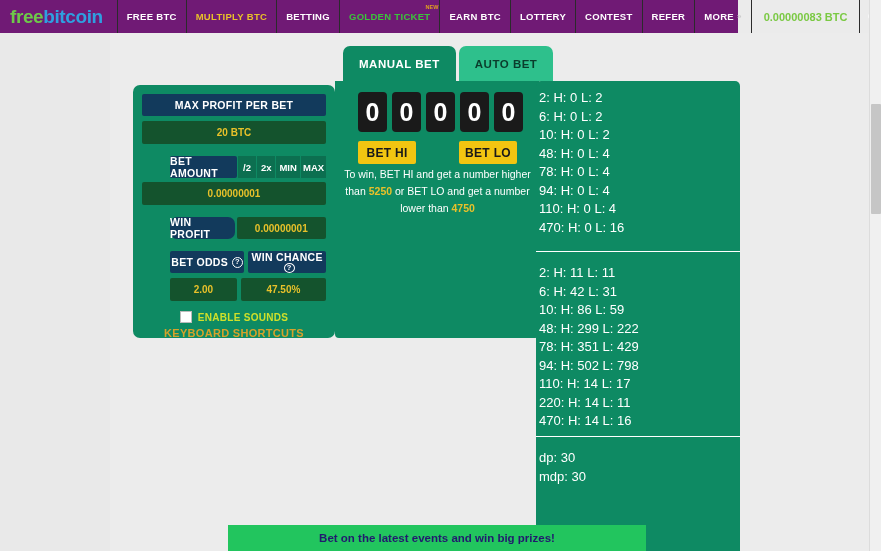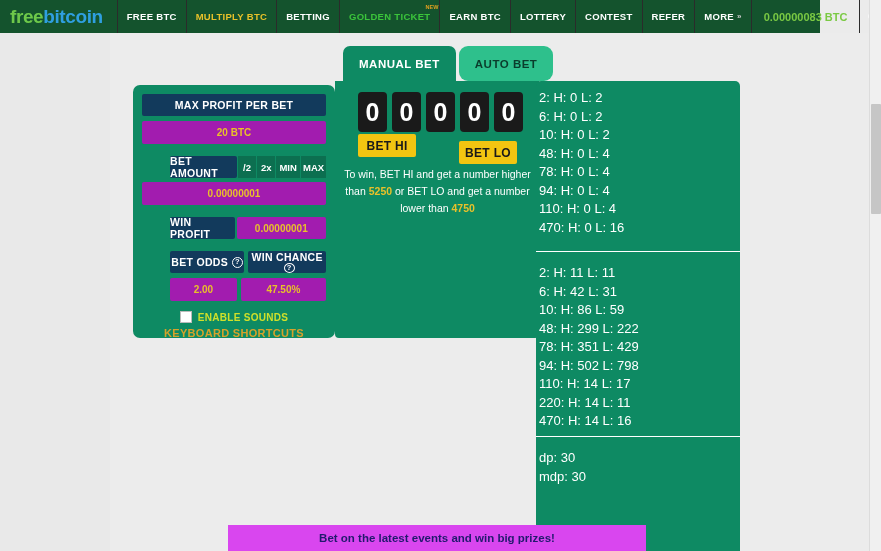--- a/index.html
+++ b/index.html
@@ -6,22 +6,22 @@
   html, body {
     width: 881px; height: 551px;
     overflow: hidden;
     background: #ebebeb;
     font-family: "Liberation Sans", sans-serif;
   }
 
   
   #topnav {
     position: absolute; left: 0; top: 0;
-    width: 820px; height: 33px;
-    background: #14532d;
+    width: 738px; height: 33px;
+    background: #701a75;
     display: flex; align-items: stretch;
   }
   #logo {
     display: flex; align-items: center;
     padding: 0 14px 0 10px;
     font-size: 19px; font-weight: bold; letter-spacing: -0.4px;
   }
   #logo .free { color: #6ec84a; }
   #logo .bitcoin { color: #2f9fe0; }
 
@@ -89,21 +89,21 @@
     display: flex; align-items: flex-end;
   }
   .tab {
     height: 35px;
     display: flex; align-items: center; justify-content: center;
     padding: 0 16px;
     font-size: 11.5px; font-weight: bold; letter-spacing: 0.5px;
     border-radius: 7px 7px 0 0;
   }
   .tab.manual { background: #0e8a63; color: #ffffff; }
-  .tab.auto   { background: #2ec08c; color: #0a3d2c; margin-left: 3px; border-radius: 9px; }
+  .tab.auto   { background: #2ec08c; color: #0a3d2c; margin-left: 3px; }
 
   
   #board {
     position: absolute; left: 335px; top: 81px;
     width: 204px; height: 257px;
     background: #0e8a63;
     border-radius: 0 0 4px 4px;
   }
 
   
@@ -117,21 +117,21 @@
   .row { display: flex; width: 100%; padding-left: 28px; }
   .lbl-dark {
     background: #123a5c;
     color: #ffffff;
     font-size: 10.5px; font-weight: bold; letter-spacing: 0.3px;
     display: flex; align-items: center; justify-content: center;
     height: 22px;
     border-radius: 2px;
   }
   .val-box {
-    background: #a21caf;
+    background: #14532d;
     color: #e8c12a;
     font-size: 10px; font-weight: bold;
     display: flex; align-items: center; justify-content: center;
     height: 23px;
     border-radius: 2px;
   }
   .mini-btn {
     background: #0c6f50;
     color: #ffffff;
     font-size: 9.5px; font-weight: bold;
@@ -178,21 +178,21 @@
   }
   .betbtn {
     position: absolute;
     width: 58px; height: 23px;
     background: #f2c511;
     color: #1a1a1a;
     font-size: 12px; font-weight: bold; letter-spacing: 0.3px;
     display: flex; align-items: center; justify-content: center;
     border-radius: 2px;
   }
-  #bet-hi { left: 358px; top: 134px; }
+  #bet-hi { left: 358px; top: 141px; }
   #bet-lo { left: 459px; top: 141px; }
   #wintext {
     position: absolute; left: 337px; top: 166px;
     width: 201px;
     text-align: center;
     font-size: 10.5px; line-height: 17px;
     color: #ffffff;
   }
   #wintext .gold { color: #e8c12a; font-weight: bold; }
 
@@ -210,21 +210,21 @@
     white-space: nowrap;
   }
   #sec1 { height: 170px; }
   #sec2 { height: 185px; border-top: 1px solid #ffffff; padding-top: 12px; }
   #sec3 { border-top: 1px solid #ffffff; padding-top: 12px; }
 
   
   #banner {
     position: absolute; left: 228px; top: 525px;
     width: 418px; height: 26px;
-    background: #d946ef;
+    background: #22c55e;
     display: flex; align-items: center; justify-content: center;
     font-size: 11.5px; font-weight: bold; color: #221a6e;
   }
 </style>
 </head>
 <body>
 
 <div id="bg-left"></div>
 <div id="bg-main"></div>
 
@@ -308,21 +308,21 @@
   <div class="row" style="margin-top:12px;">
     <div class="lbl-dark" style="width:86px;">BET AMOUNT</div>
     <div class="mini-btn" style="width:25px;">/2</div>
     <div class="mini-btn" style="width:24px;">2x</div>
     <div class="mini-btn" style="width:32px;">MIN</div>
     <div class="mini-btn" style="width:33px;">MAX</div>
   </div>
   <div class="val-box" style="width:100%; margin-top:4px;">0.00000001</div>
 
   <div class="row" style="margin-top:12px;">
-    <div class="lbl-dark" style="width:78px;">WIN PROFIT</div>
+    <div class="lbl-dark" style="width:78px;border-radius:7px;">WIN PROFIT</div>
     <div class="val-box" style="width:108px; margin-left:2px; height:22px;">0.00000001</div>
   </div>
 
   <div class="row" style="margin-top:12px;">
     <div class="lbl-dark" style="width:88px;">
       <span>BET ODDS</span>
       <span class="help-ico">?</span>
     </div>
     <div class="lbl-dark" style="width:92px; margin-left:4px;flex-direction:column;">
       <span>WIN CHANCE</span>

